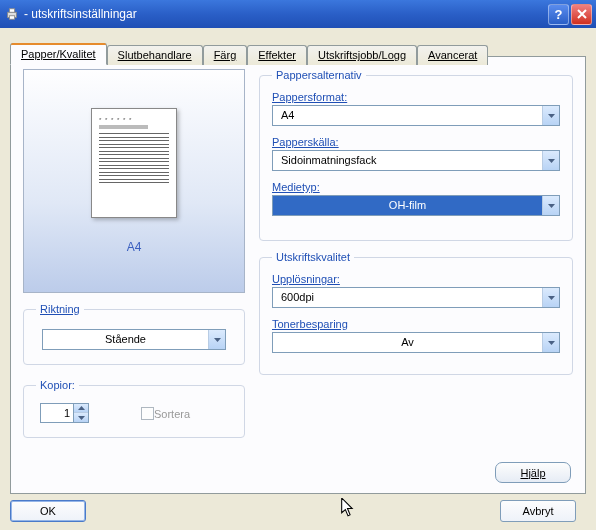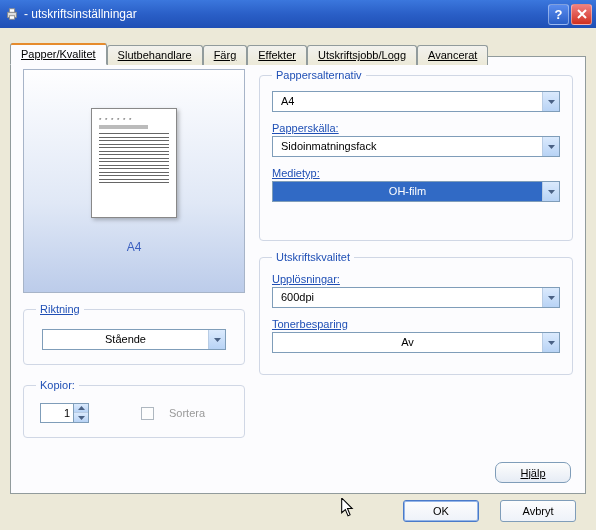--- a/index.html
+++ b/index.html
@@ -46,26 +46,26 @@
 .combo.last { margin-bottom: 0; text-align: center; }
 
 .orient-combo { margin: 4px 6px 6px 6px; }
 
 .copies-row { display: flex; align-items: center; gap: 20px; padding: 2px 4px; }
 .spinner { display: flex; }
 .spinner input { width: 34px; height: 20px; border: 1px solid #7f9db9; text-align: right; padding-right: 3px; font-size: 11px; }
 .spinbtns { display: flex; flex-direction: column; border: 1px solid #7f9db9; border-left: none; }
 .spinbtns div { width: 14px; height: 9px; background: linear-gradient(to bottom,#dbeafd,#b8d3f5); display:flex; align-items:center; justify-content:center; cursor:pointer; }
 .spinbtns div:first-child { border-bottom: 1px solid #b8cce4; }
-.checkbox { display: flex; align-items: center; gap: 15px; color: #999; padding-left: 32px; }
+.checkbox { display: flex; align-items: flex-end; gap: 0; color: #999; padding-left: 32px; }
 .checkbox .box { width: 13px; height: 13px; border: 1px solid #aeb7c0; background: #fdfdfd; }
 
 .help-btn-panel { position: absolute; right: 14px; bottom: 10px; width: 76px; height: 21px; border: 1px solid #7f9db9; background: linear-gradient(to bottom,#fdfdfd,#e6ecf5); border-radius: 7px; cursor: pointer; }
 
-.bottom-btns { display: flex; justify-content: flex-end; gap: 21px; padding: 6px 10px 0 0; }
+.bottom-btns { display: flex; justify-content: space-between; gap: 21px; padding: 6px 10px 0 0; }
 .winbtn { width: 76px; height: 22px; border: 1px solid #7f9db9; background: linear-gradient(to bottom,#fdfdfd,#eef2f9); border-radius: 3px; cursor: pointer; }
 .winbtn.default { border: 1px solid #4a7ac9; box-shadow: inset 0 0 0 1px #94b5e8; }
 
 .cursor { position: absolute; left: 329px; top: 441px; pointer-events: none; }
 </style>
 </head>
 <body>
 
 <div class="titlebar">
   <span class="icon">
@@ -154,20 +154,21 @@
               <span class="box"></span>
               <span>Sortera</span>
             </label>
           </div>
         </fieldset>
       </div>
 
       <div class="col-right">
         <fieldset style="height:172px;">
           <legend>Pappersalternativ</legend>
+          <span class="field-label"><span class="underline">Pappersformat:</span></span>
           <div class="combo">
             <div class="val">A4</div>
             <div class="arrow">
                 <svg viewBox="0 0 7 4">
                   <path d="M0 0 L3.5 4 L7 0 Z" fill="#4a6184"></path>
                 </svg>
               </div>
           </div>
           <span class="field-label"><span class="underline">Papperskälla:</span></span>
           <div class="combo">

